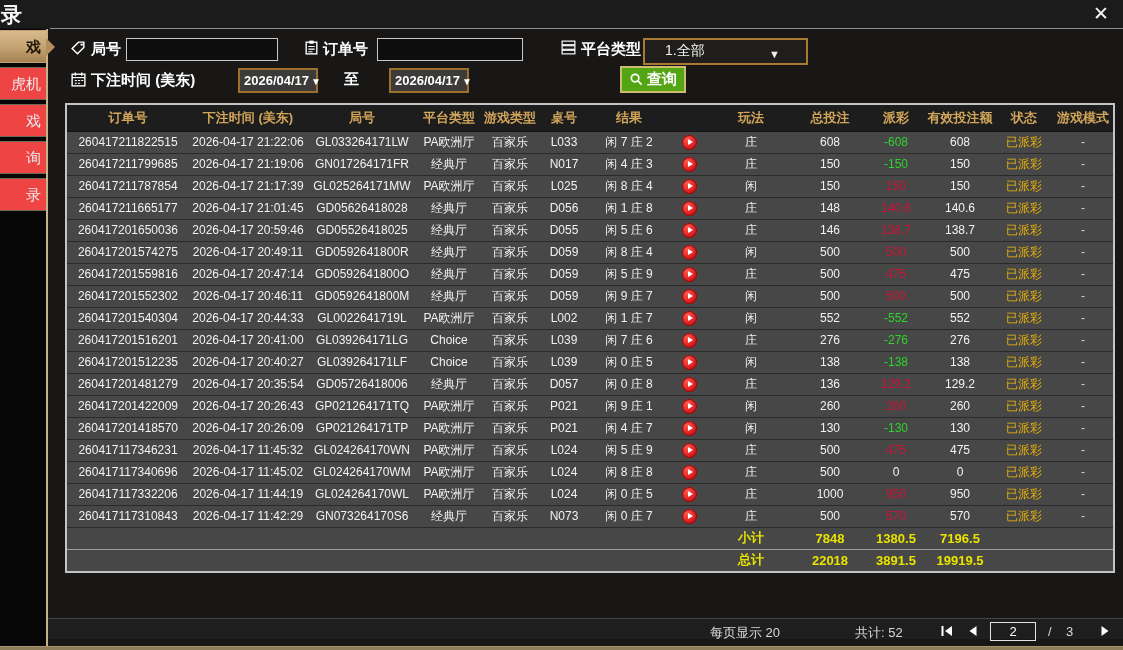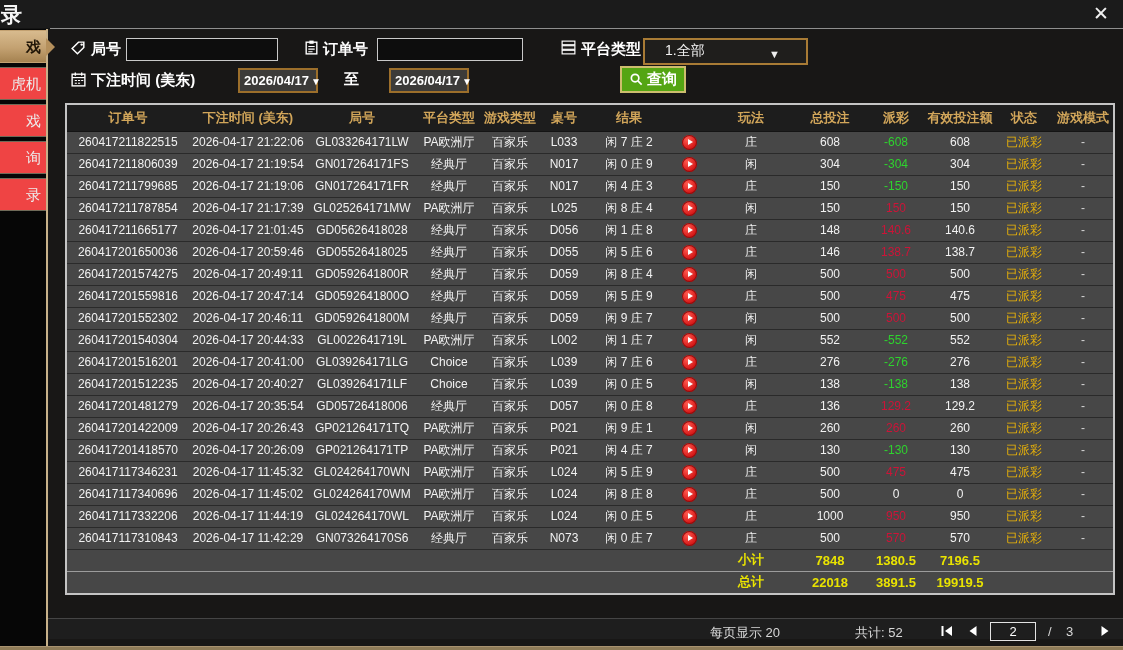--- a/index.html
+++ b/index.html
@@ -197,36 +197,20 @@
             <td>闲 7 庄 2</td>
             <td><span class="play-btn"></span></td>
             <td>庄</td>
             <td>608</td>
             <td class="pay-neg">-608</td>
             <td>608</td>
             <td class="status">已派彩</td>
             <td class="mode">-</td>
           </tr>
           <tr>
-            <td>260417211806039</td>
-            <td>2026-04-17 21:19:54</td>
-            <td>GN017264171FS</td>
-            <td>经典厅</td>
-            <td>百家乐</td>
-            <td>N017</td>
-            <td>闲 0 庄 9</td>
-            <td><span class="play-btn"></span></td>
-            <td>闲</td>
-            <td>304</td>
-            <td class="pay-neg">-304</td>
-            <td>304</td>
-            <td class="status">已派彩</td>
-            <td class="mode">-</td>
-          </tr>
-          <tr>
             <td>260417211799685</td>
             <td>2026-04-17 21:19:06</td>
             <td>GN017264171FR</td>
             <td>经典厅</td>
             <td>百家乐</td>
             <td>N017</td>
             <td>闲 4 庄 3</td>
             <td><span class="play-btn"></span></td>
             <td>庄</td>
             <td>150</td>

